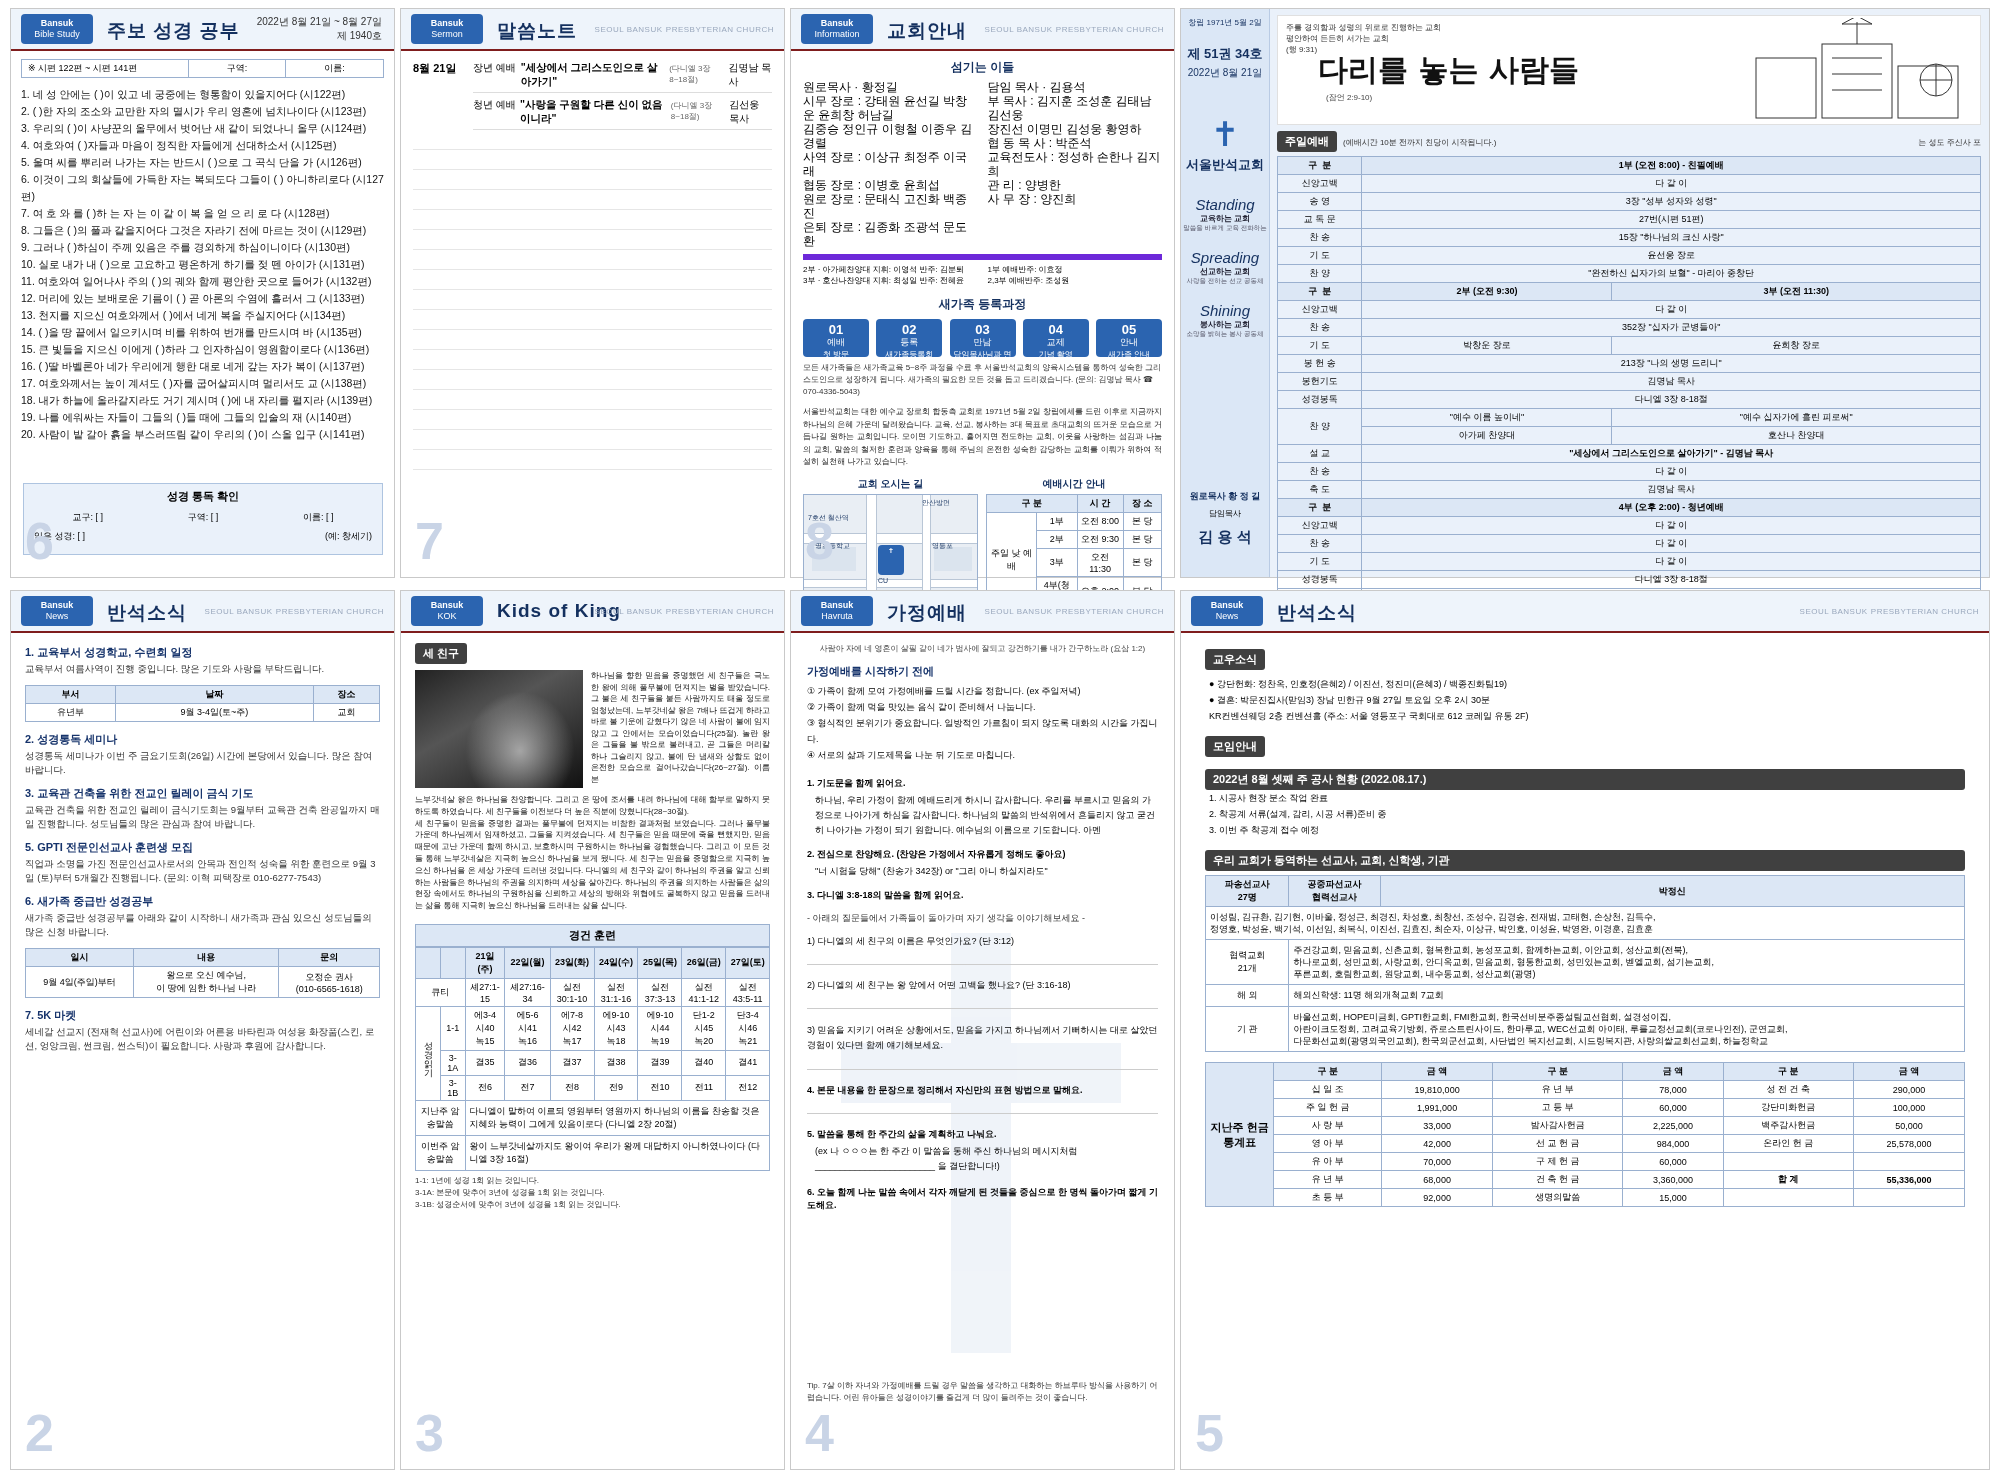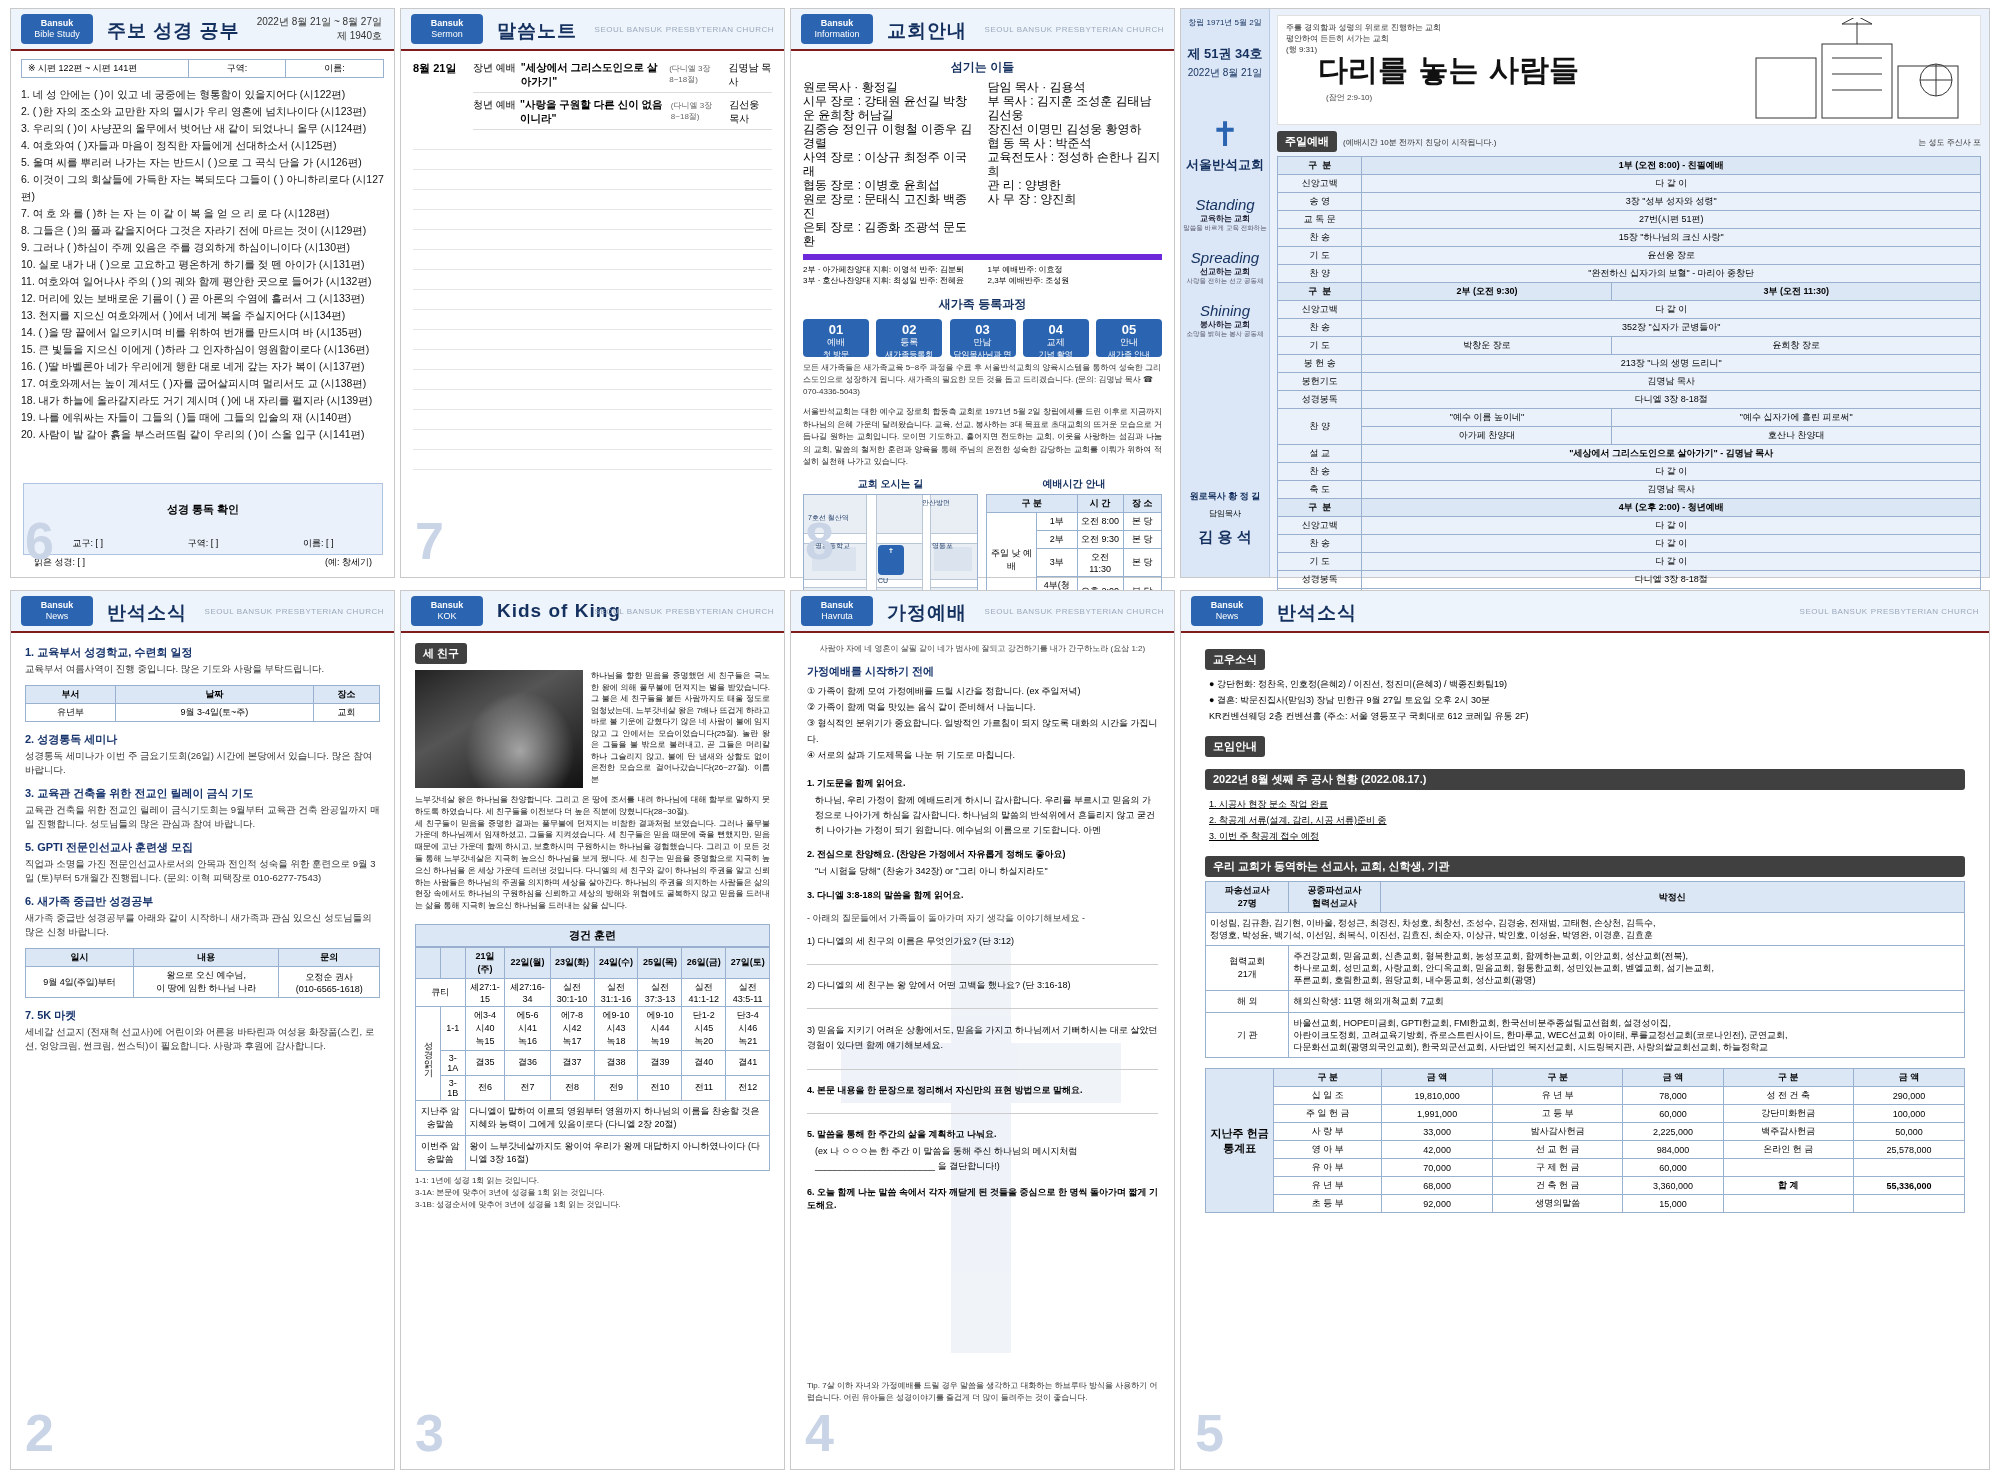--- a/index.html
+++ b/index.html
@@ -105,21 +105,21 @@
         <li>15. 큰 빛들을 지으신 이에게 (            )하라 그 인자하심이 영원함이로다 (시136편)</li>
         <li>16. (            )딸 바벨론아 네가 우리에게 행한 대로 네게 갚는 자가 복이 (시137편)</li>
         <li>17. 여호와께서는 높이 계셔도 (            )자를 굽어살피시며 멀리서도 교 (시138편)</li>
         <li>18. 내가 하늘에 올라갈지라도 거기 계시며 (            )에 내 자리를 펼지라 (시139편)</li>
         <li>19. 나를 에워싸는 자들이 그들의 (            )들 때에 그들의 입술의 재 (시140편)</li>
         <li>20. 사람이 밭 갈아 흙을 부스러뜨림 같이 우리의 (            )이 스올 입구 (시141편)</li>
       </ol>
     </div>
 
     <div class="lightbox" style="position:absolute;left:12px;bottom:22px;width:358px;height:70px;">
-      <div class="center b" style="font-size:11px;padding:18px 0;">성경 통독 확인</div>
+      <div class="center b" style="font-size:11px;padding:5px 0;">성경 통독 확인</div>
       <div style="display:flex;justify-content:space-around;font-size:9px;padding:2px 6px;">
         <span>교구: [              ]</span>
         <span>구역: [              ]</span>
         <span>이름: [              ]</span>
       </div>
       <div style="display:flex;justify-content:space-between;font-size:9px;padding:4px 10px;">
         <span>읽은 성경: [                                                  ]</span>
         <span>(예: 창세기)</span>
       </div>
     </div>
@@ -901,21 +901,21 @@
           <div>   KR컨벤션웨딩 2층 컨벤션홀 (주소: 서울 영등포구 국회대로 612 코레일 유통 2F)</div>
         </div>
       </div>
 
       <div style="margin-bottom:12px;">
         <span class="bluebar">모임안내</span>
       </div>
 
       <div style="margin-bottom:12px;">
         <div class="bluebar" style="display:block;width:100%;box-sizing:border-box;">2022년 8월 셋째 주 공사 현황 (2022.08.17.)</div>
-        <div class="small" style="line-height:16px;margin-top:6px;padding-left:4px;text-decoration:underline;">
+        <div class="small" style="line-height:16px;padding-left:4px;">
           <div>1. 시공사 현장 분소 작업 완료</div>
           <div>2. 착공계 서류(설계, 감리, 시공 서류)준비 중</div>
           <div>3. 이번 주 착공계 접수 예정</div>
         </div>
       </div>
 
       <div style="margin-bottom:8px;">
         <div class="bluebar" style="display:block;width:100%;box-sizing:border-box;">우리 교회가 동역하는 선교사, 교회, 신학생, 기관</div>
         <table class="gt" style="width:100%;margin-top:4px;">
           <tbody>

